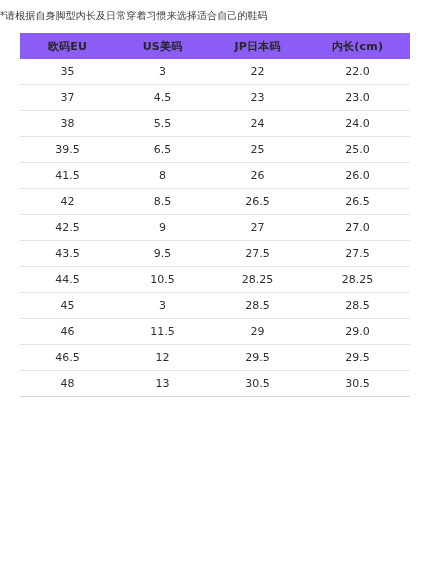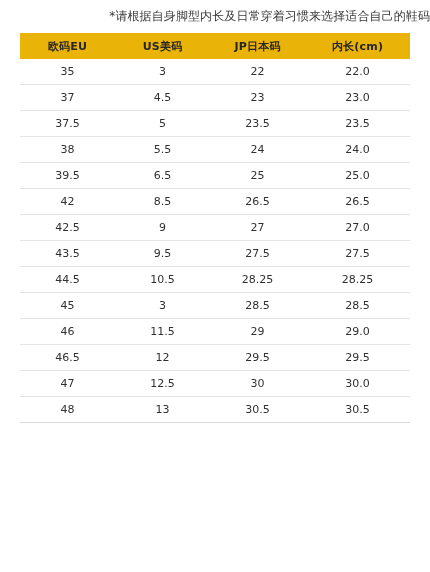--- a/index.html
+++ b/index.html
@@ -15,39 +15,39 @@
     overflow: hidden;
   }
   .page {
     position: relative;
     width: 430px;
     height: 572px;
     background: #ffffff;
     box-sizing: border-box;
   }
   .note {
-    text-align: right;
-    font-size: 12px;
+    text-align: left;
+    font-size: 10px;
     line-height: 12px;
     color: #3a3a3a;
     padding-top: 10px;
     padding-bottom: 11px;
     letter-spacing: 0.1px;
     white-space: nowrap;
   }
   .table-wrap {
     margin: 0 20px 0 20px;
   }
   table.size-table {
     width: 390px;
     border-collapse: collapse;
     table-layout: fixed;
   }
   table.size-table thead th {
-    background: #eab308;
+    background: #8b5cf6;
     font-size: 11px;
     font-weight: bold;
     color: #262626;
     height: 26px;
     padding: 0;
     text-align: center;
     vertical-align: middle;
     border: none;
     letter-spacing: 0.2px;
   }
@@ -100,36 +100,36 @@
             <td>22</td>
             <td>22.0</td>
           </tr>
           <tr>
             <td>37</td>
             <td>4.5</td>
             <td>23</td>
             <td>23.0</td>
           </tr>
           <tr>
-            <td>37.5</td>
-            <td>5</td>
-            <td>23.5</td>
-            <td>23.5</td>
-          </tr>
-          <tr>
             <td>38</td>
             <td>5.5</td>
             <td>24</td>
             <td>24.0</td>
           </tr>
           <tr>
             <td>39.5</td>
             <td>6.5</td>
             <td>25</td>
             <td>25.0</td>
+          </tr>
+          <tr>
+            <td>41.5</td>
+            <td>8</td>
+            <td>26</td>
+            <td>26.0</td>
           </tr>
           <tr>
             <td>42</td>
             <td>8.5</td>
             <td>26.5</td>
             <td>26.5</td>
           </tr>
           <tr>
             <td>42.5</td>
             <td>9</td>
@@ -160,26 +160,20 @@
             <td>29</td>
             <td>29.0</td>
           </tr>
           <tr>
             <td>46.5</td>
             <td>12</td>
             <td>29.5</td>
             <td>29.5</td>
           </tr>
           <tr>
-            <td>47</td>
-            <td>12.5</td>
-            <td>30</td>
-            <td>30.0</td>
-          </tr>
-          <tr>
             <td>48</td>
             <td>13</td>
             <td>30.5</td>
             <td>30.5</td>
           </tr>
         </tbody>
     </table>
   </div>
 
 </div>

